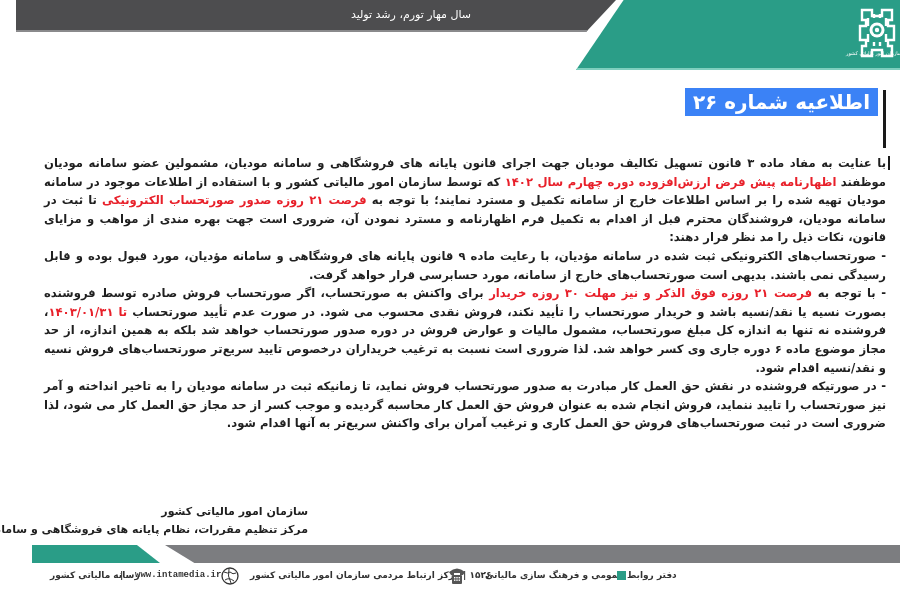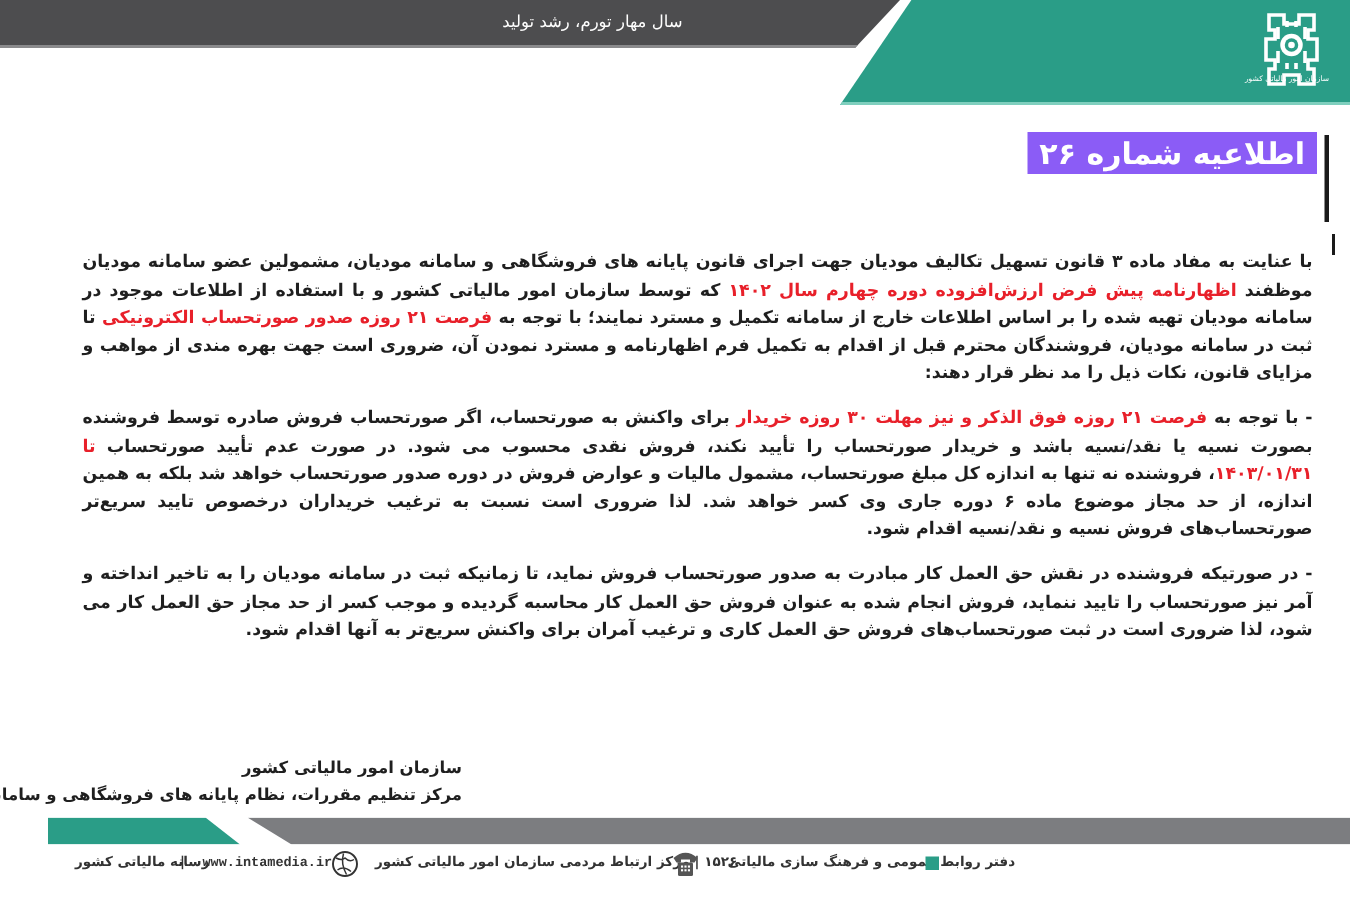--- a/index.html
+++ b/index.html
@@ -2,21 +2,21 @@
 <html><head>
 <meta charset="utf-8">
 <style>
   html, body { margin: 0; padding: 0; }
   body {
     width: 900px; height: 600px; overflow: hidden; position: relative;
     background: #ffffff;
     font-family: "DejaVu Sans", sans-serif;
     color: #1a1a1a;
   }
-  .header { position: absolute; left: 0; top: 0; width: 805px; height: 68px; }
+  .header { position: absolute; left: 16px; top: 0; width: 805px; height: 68px; }
   .header .darkbar {
     position: absolute; left: 0; top: 0; width: 600px; height: 30px;
     background: #4d4d4f; border-bottom: 2px solid #8a8a8c;
     clip-path: polygon(0 0, 100% 0, 95% 100%, 0 100%);
   }
   .header .slogan {
     position: absolute; left: 345px; top: 8px; width: 110px; text-align: right;
     color: #ffffff; font-size: 11px; direction: rtl; white-space: nowrap;
   }
   .header .tealblock {
@@ -26,35 +26,35 @@
   }
   .logo { position: absolute; right: 14px; top: 6px; width: 50px; height: 56px; }
   .logo-caption {
     position: absolute; right: 14px; top: 50px; width: 50px; text-align: center;
     color: #ffffff; font-size: 5px; direction: rtl; white-space: nowrap;
   }
 
   .title-wrap { position: absolute; right: 14px; top: 88px; direction: rtl; text-align: right; }
   .title-bar { position: absolute; right: 0; top: 2px; width: 3px; height: 58px; background: #1a1a1a; }
   .title-badge {
-    display: inline-block; margin-right: 8px; background: #8b5cf6; color: #ffffff;
+    display: inline-block; margin-right: 8px; background: #3b82f6; color: #ffffff;
     font-size: 20px; font-weight: bold; padding: 0 8px; line-height: 28px;
   }
   .subtitle {
     margin-right: 8px; margin-top: 3px; font-size: 17px; font-weight: bold;
     color: #1a1a1a; line-height: 24px; white-space: nowrap;
   }
 
   .body-text {
     position: absolute; left: 44px; top: 154px; width: 842px;
     direction: rtl; text-align: justify; text-align-last: right;
     font-size: 11.6px; line-height: 18.6px; font-weight: bold; color: #1f1f1f;
   }
   .body-text .bar { position: absolute; right: -4px; top: 2px; width: 2px; height: 14px; background: #1a1a1a; }
-  .body-text p { margin: 11px; }
+  .body-text p { margin: 0; }
   .red { color: #e8202a; }
 
   .signature {
     position: absolute; left: 36px; top: 503px; width: 272px;
     direction: rtl; text-align: right; font-size: 11px; font-weight: bold;
     line-height: 18px; color: #1f1f1f; white-space: nowrap;
   }
 
   .footer-bar { position: absolute; left: 0; top: 545px; width: 900px; height: 18px; }
   .footer-bar .teal {
@@ -100,20 +100,21 @@
 </div>
 
 <div class="title-wrap">
   <div class="title-bar"></div>
   <div class="title-badge">اطلاعیه شماره ۲۶</div>
 </div>
 
 <div class="body-text">
   <div class="bar"></div>
   <p><span>با عنایت به مفاد ماده ۳ قانون تسهیل تکالیف مودیان جهت اجرای قانون پایانه های فروشگاهی و سامانه مودیان، مشمولین عضو سامانه مودیان موظفند </span><span class="red">اظهارنامه پیش فرض ارزش‌افزوده دوره چهارم سال ۱۴۰۲</span><span> که توسط سازمان امور مالیاتی کشور و با استفاده از اطلاعات موجود در سامانه مودیان تهیه شده را بر اساس اطلاعات خارج از سامانه تکمیل و مسترد نمایند؛ با توجه به </span><span class="red">فرصت ۲۱ روزه صدور صورتحساب الکترونیکی</span><span> تا ثبت در سامانه مودیان، فروشندگان محترم قبل از اقدام به تکمیل فرم اظهارنامه و مسترد نمودن آن، ضروری است جهت بهره مندی از مواهب و مزایای قانون، نکات ذیل را مد نظر قرار دهند:</span></p>
+  <p><span>- صورتحساب‌های الکترونیکی ثبت شده در سامانه مؤدیان، با رعایت ماده ۹ قانون پایانه های فروشگاهی و سامانه مؤدیان، مورد قبول بوده و قابل رسیدگی نمی باشند. بدیهی است صورتحساب‌های خارج از سامانه، مورد حسابرسی قرار خواهد گرفت.</span></p>
   <p><span>- با توجه به </span><span class="red">فرصت ۲۱ روزه فوق الذکر و نیز مهلت ۳۰ روزه خریدار</span><span> برای واکنش به صورتحساب، اگر صورتحساب فروش صادره توسط فروشنده بصورت نسیه یا نقد/نسیه باشد و خریدار صورتحساب را تأیید نکند، فروش نقدی محسوب می شود. در صورت عدم تأیید صورتحساب </span><span class="red">تا ۱۴۰۳/۰۱/۳۱</span><span>، فروشنده نه تنها به اندازه کل مبلغ صورتحساب، مشمول مالیات و عوارض فروش در دوره صدور صورتحساب خواهد شد بلکه به همین اندازه، از حد مجاز موضوع ماده ۶ دوره جاری وی کسر خواهد شد. لذا ضروری است نسبت به ترغیب خریداران درخصوص تایید سریع‌تر صورتحساب‌های فروش نسیه و نقد/نسیه اقدام شود.</span></p>
   <p><span>- در صورتیکه فروشنده در نقش حق العمل کار مبادرت به صدور صورتحساب فروش نماید، تا زمانیکه ثبت در سامانه مودیان را به تاخیر انداخته و آمر نیز صورتحساب را تایید ننماید، فروش انجام شده به عنوان فروش حق العمل کار محاسبه گردیده و موجب کسر از حد مجاز حق العمل کار می شود، لذا ضروری است در ثبت صورتحساب‌های فروش حق العمل کاری و ترغیب آمران برای واکنش سریع‌تر به آنها اقدام شود.</span></p>
 </div>
 
 <div class="signature">
   <div>سازمان امور مالیاتی کشور</div>
   <div>مرکز تنظیم مقررات، نظام پایانه های فروشگاهی و سامانه مودیان</div>
 </div>
 
 <div class="footer-bar">

